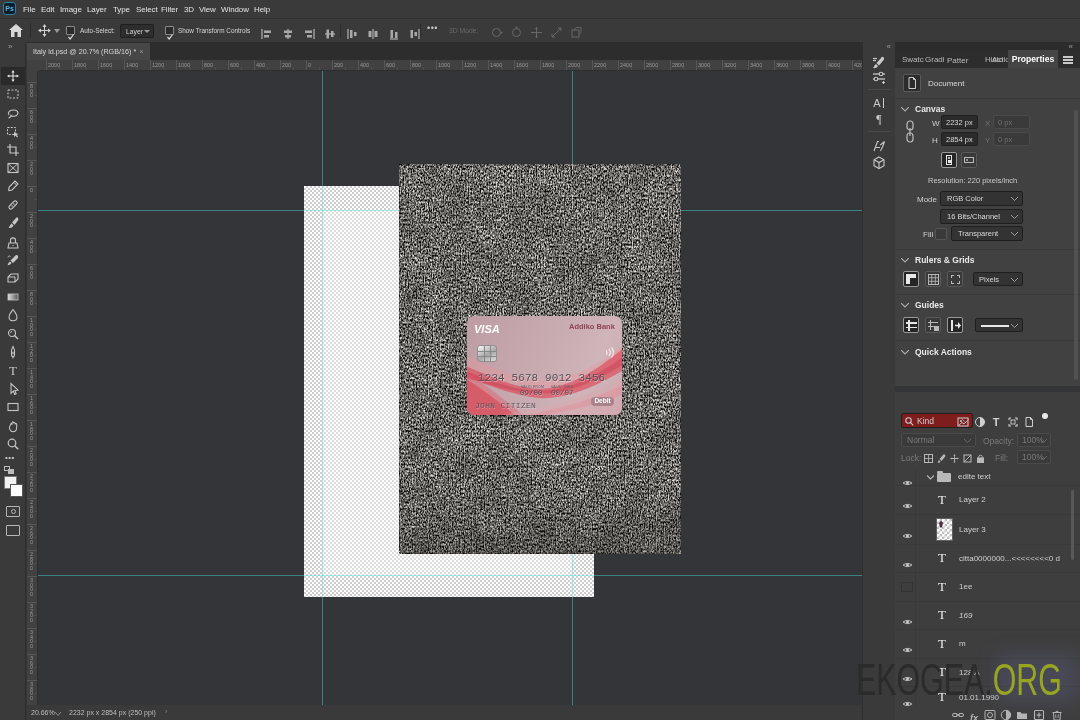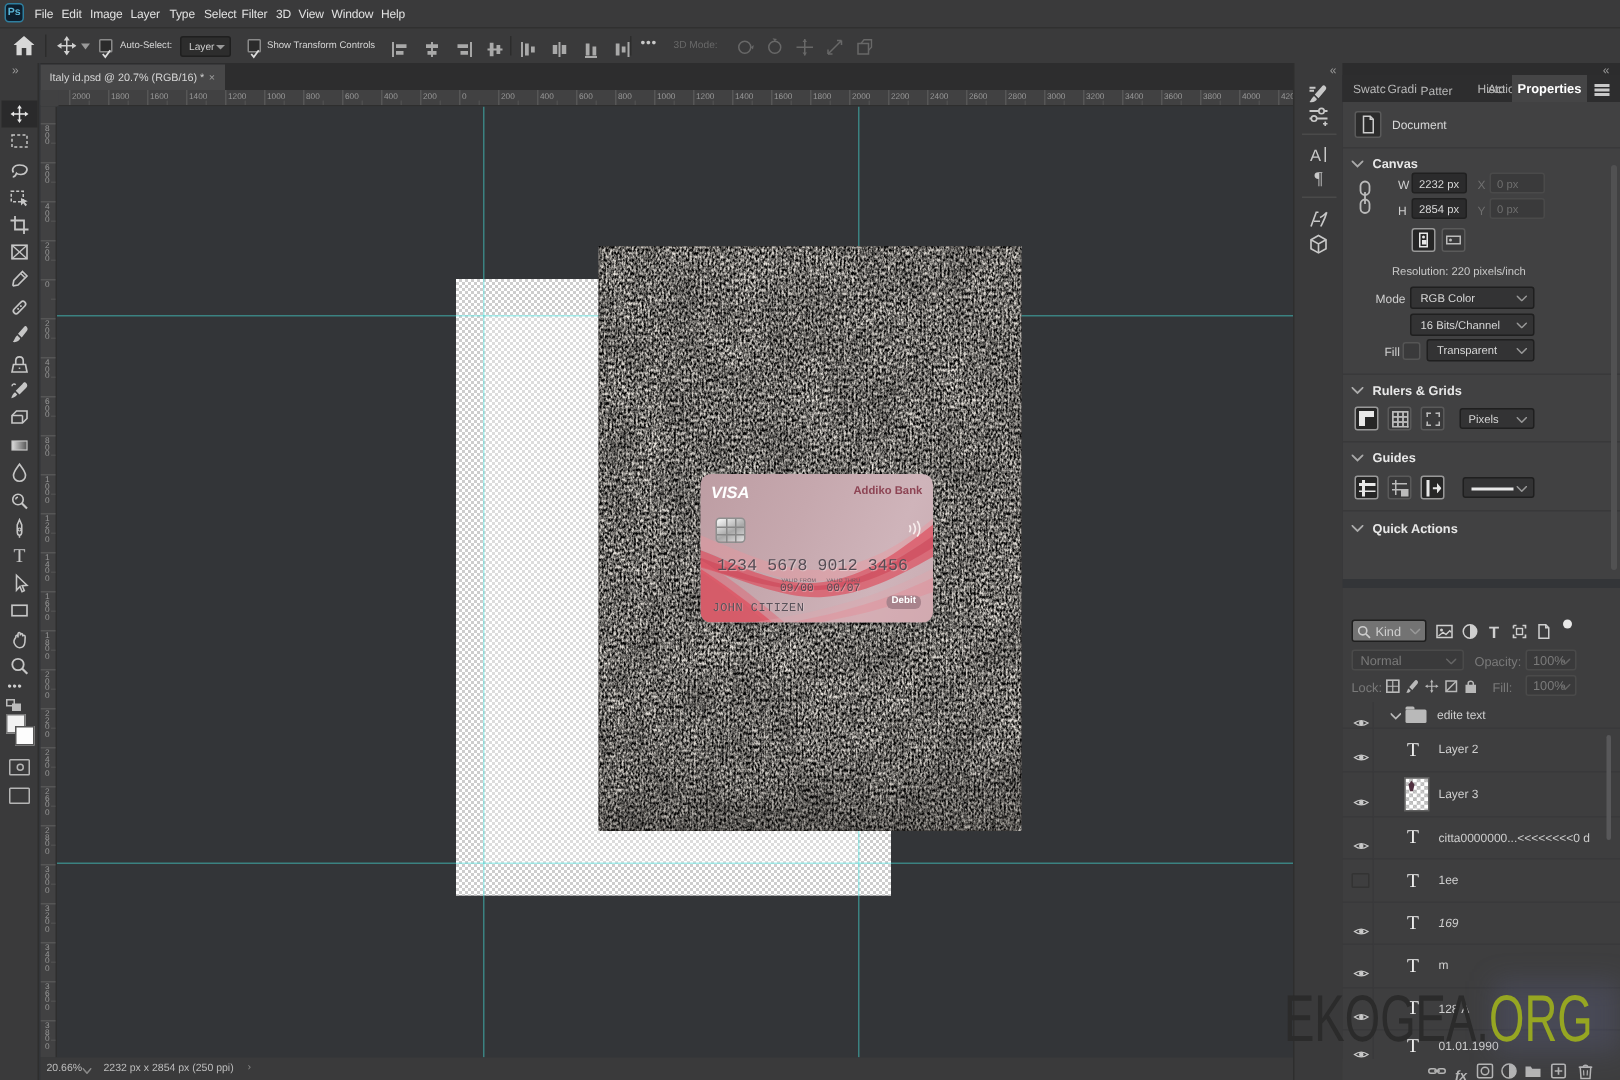--- a/index.html
+++ b/index.html
@@ -619,21 +619,21 @@
     <div class="abs" style="left:0;top:272px;width:185px;height:1px;background:#39393a;"></div>
     <svg class="abs" style="left:6px;top:282px;" width="8" height="5" viewBox="0 0 8 5">
         <path d="M0 0 L4 4 L8 0" stroke="#aaa" stroke-width="1.2" fill="none"></path>
       </svg>
     <div class="abs" style="left:20px;top:279px;font-size:8.5px;font-weight:bold;color:#e8e8e8;">Quick Actions</div>
     <div class="abs" style="right:2px;top:42px;width:4px;height:270px;background:#515152;border-radius:2px;"></div>
   </div>
 </div>
 
 <div class="abs" id="layers" style="left:895px;top:392px;width:185px;height:328px;background:#3e3e3f;">
-  <div class="abs" style="left:6px;top:21px;width:50px;height:15px;background:#737373;border:1px solid #1f1f1f;border-radius:2px;color:#d0d0d0;font-size:8.5px;">
+  <div class="abs" style="left:6px;top:21px;width:72px;height:15px;background:#7f1d1d;border:1px solid #1f1f1f;border-radius:2px;color:#d0d0d0;font-size:8.5px;">
     <svg class="abs" style="left:3px;top:3px;" width="9" height="9" viewBox="0 0 9 9">
         <circle cx="3.5" cy="3.5" r="2.7" fill="none" stroke="#ccc" stroke-width="1.1"></circle>
         <line x1="5.6" y1="5.6" x2="8.3" y2="8.3" stroke="#ccc" stroke-width="1.1"></line>
       </svg>
     <span class="abs" style="left:15px;top:2px;">Kind</span>
     <svg class="abs" style="right:3px;top:5px;" width="7" height="4" viewBox="0 0 7 4">
         <path d="M0 0 L3.5 3.5 L7 0" stroke="#999" stroke-width="1" fill="none"></path>
       </svg>
   </div>
   <div class="abs" id="lfiltericons" style="left:62px;top:21px;">

